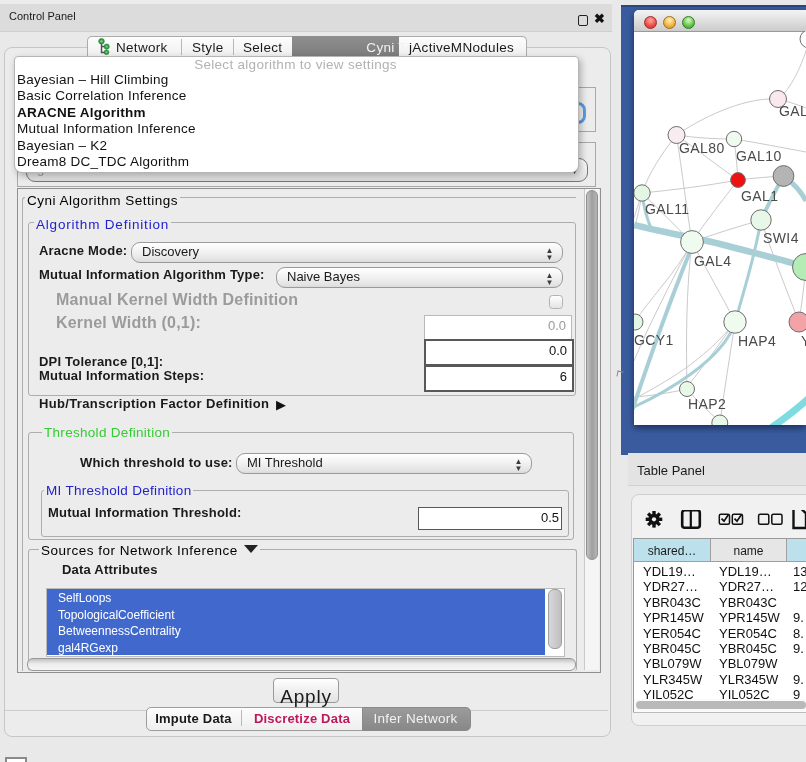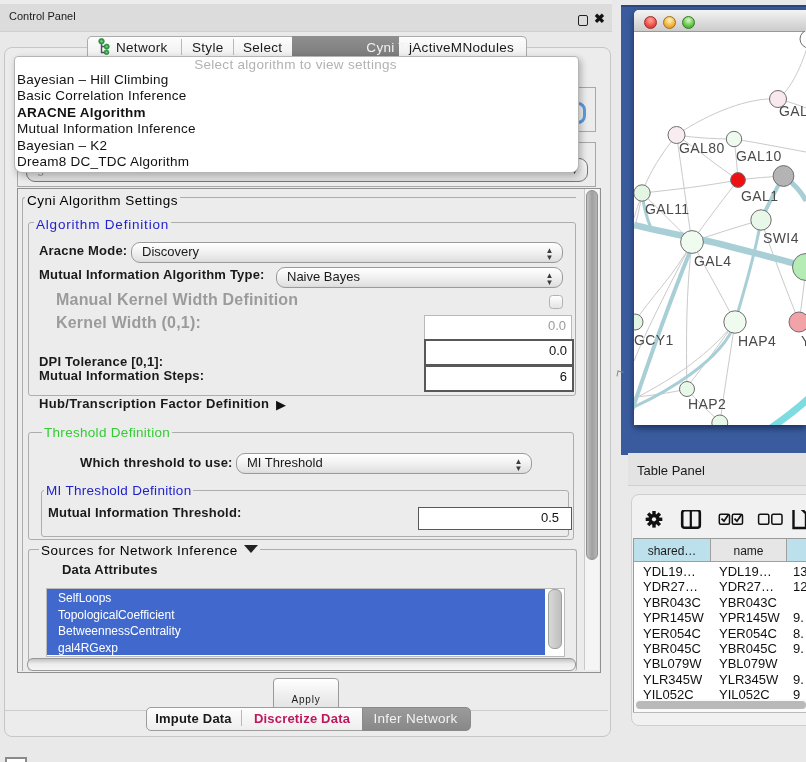--- a/index.html
+++ b/index.html
@@ -100,34 +100,34 @@
 <div class="gcap" style="left:42px;top:425px;color:#33cc33;letter-spacing:0.3px;">Threshold Definition</div>
 <div class="abs lbl" style="left:80px;top:455px;">Which threshold to use:</div>
 <div class="combo" style="left:236px;top:453px;width:294px;height:19px;">
   <div class="ct" style="top:1px;">MI Threshold</div>
   <div class="spin" style="top:4px;">▲<br>▼</div>
 </div>
 
 <div class="gbox" style="left:41px;top:490px;width:526px;height:45px;"></div>
 <div class="gcap" style="left:44px;top:483px;color:#2222cc;letter-spacing:0.3px;">MI Threshold Definition</div>
 <div class="abs lbl" style="left:48px;top:505px;">Mutual Information Threshold:</div>
-<div class="field" style="left:418px;top:507px;width:140px;height:19px;border:1.5px solid #585858;color:#111;padding:2px 12px 0 0;text-align:right;">0.5</div>
+<div class="field" style="left:418px;top:507px;width:140px;height:19px;border:1.5px solid #585858;color:#111;padding:2px 2px 0 0;text-align:right;">0.5</div>
 
 <div class="gbox" style="left:28px;top:549px;width:547px;height:121px;border-bottom:none;border-right:1px solid #adadad;"></div>
 <div class="gcap" style="left:39px;top:543px;">Sources for Network Inference <span style="display:inline-block;width:0;height:0;border-left:7px solid transparent;border-right:7px solid transparent;border-top:8px solid #222;vertical-align:2px;margin-left:2px;"></span></div>
 <div class="abs lbl" style="left:38px;top:562px;font-size:13px;padding-left:24px;">Data Attributes</div>
 
 <div class="abs" style="left:46px;top:588px;width:517px;height:67px;background:#fff;border:1px solid #bbb;"></div>
 <div class="abs" style="left:47px;top:589px;width:498px;height:66px;background:#4169cd;"></div>
 <div class="abs" style="left:58px;top:590px;font-size:12px;color:#fff;line-height:16.5px;">SelfLoops<br>TopologicalCoefficient<br>BetweennessCentrality<br>gal4RGexp</div>
 <div class="abs" style="left:548px;top:589px;width:12px;height:58px;background:linear-gradient(90deg,#d8d8d8,#bfbfbf);border:1px solid #9f9f9f;border-radius:6px;"></div>
 
 <div class="abs" style="left:27px;top:658px;width:547px;height:11px;background:linear-gradient(#c2c2c2,#ededed 45%,#f5f5f5);border:1px solid #989898;border-radius:6px;"></div>
 
-<div class="abs" style="left:273px;top:678px;width:64px;height:16px;border:1px solid #9a9a9a;border-radius:4px;background:linear-gradient(#ffffff,#efefef 50%,#e2e2e2);text-align:center;font-size:10px;letter-spacing:0.8px;color:#1a1a1a;padding-top:15px;">Apply</div>
+<div class="abs" style="left:273px;top:678px;width:64px;height:16px;border:1px solid #9a9a9a;border-radius:4px;background:linear-gradient(#ffffff,#efefef 50%,#e2e2e2);text-align:center;font-size:19px;letter-spacing:0.8px;color:#1a1a1a;padding-top:7px;">Apply</div>
 
 <div class="abs" style="left:5px;top:710px;width:603px;height:1px;background:#cccccc;"></div>
 <div class="abs" style="left:146px;top:707px;width:216px;height:22px;background:linear-gradient(#fdfdfd,#eeeeee);border:1px solid #9d9d9d;border-radius:5px 0 0 5px;"></div>
 <div class="abs" style="left:241px;top:710px;width:1px;height:16px;background:#b8b8b8;"></div>
 <div class="abs" style="left:362px;top:707px;width:107px;height:22px;background:linear-gradient(#9b9b9b,#888888);border:1px solid #8a8a8a;border-radius:0 5px 5px 0;"></div>
 <div class="abs" style="left:146px;top:711px;width:95px;text-align:center;font-size:13px;font-weight:bold;letter-spacing:0.2px;color:#1a1a1a;">Impute Data</div>
 <div class="abs" style="left:242px;top:711px;width:120px;text-align:center;font-size:13px;font-weight:bold;letter-spacing:0.2px;color:#be185d;">Discretize Data</div>
 <div class="abs" style="left:362px;top:711px;width:107px;text-align:center;font-size:13.5px;letter-spacing:0.3px;color:#f2f2f2;">Infer Network</div>
 
 <div class="abs" style="left:5px;top:757px;width:18px;height:10px;border:2px solid #8a8a8a;background:#fff;"></div>

